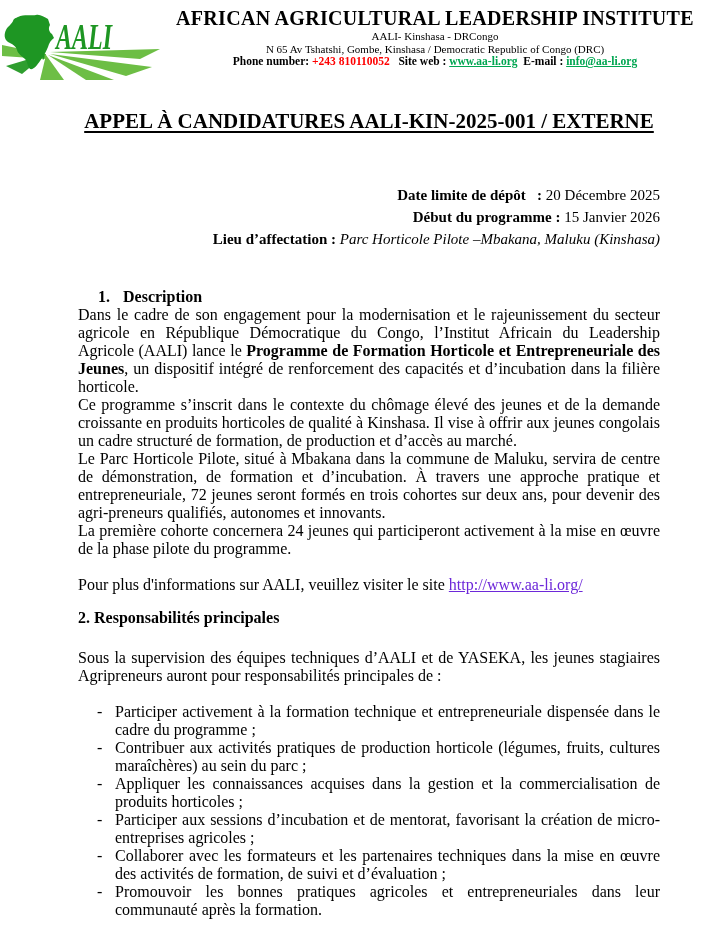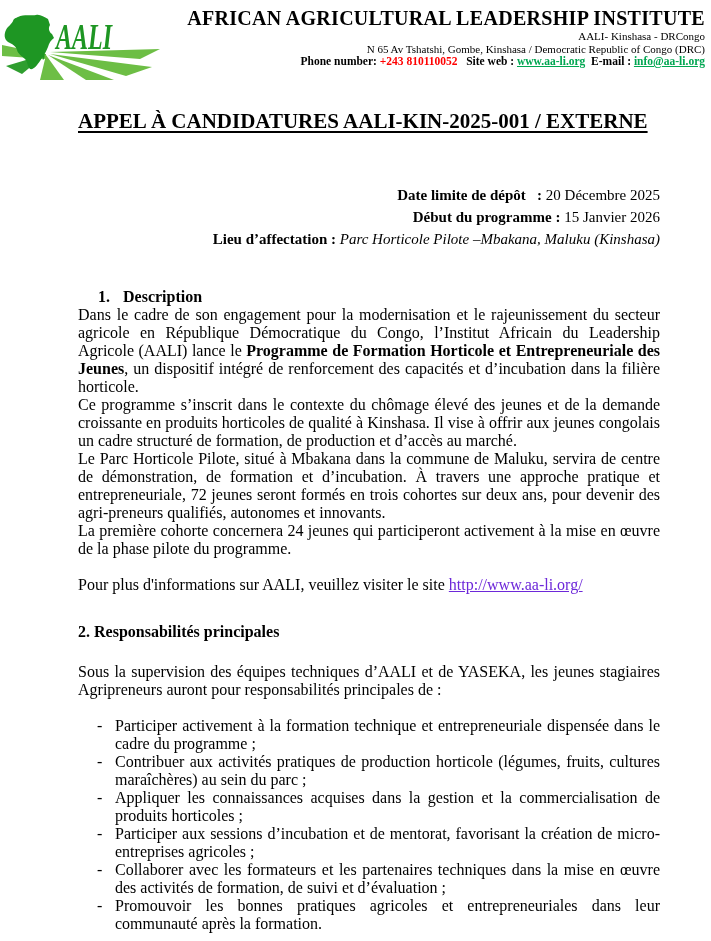--- a/index.html
+++ b/index.html
@@ -7,33 +7,34 @@
     position:relative;
     width:711px; height:941px;
     background:#ffffff;
     overflow:hidden;
     font-family:"Liberation Serif", serif;
     color:#000000;
   }
   
   .letterhead { position:relative; height:78px; }
   .logo { position:absolute; left:2px; top:5px; width:162px; height:68px; }
-  .head-text { margin-left:165px; width:540px; text-align:right; }
+  .head-text { margin-left:165px; width:540px; text-align:center; }
   .institute-name {
     font-size:20px; font-weight:bold; letter-spacing:0.3px;
     margin-top:7px; white-space:nowrap;
   }
   .addr { font-size:11px; line-height:12.5px; }
   .contact-line { font-size:11.5px; line-height:13px; font-weight:bold; }
   .contact-line span, .contact-line a { white-space:pre-wrap; }
   .phone-number { color:#ff0000; }
   .green-link { color:#00a651; text-decoration:underline; cursor:pointer; }
   
   .doc-title {
     margin:24px 51px 0 78px;
+    text-align:center;
     font-size:21px; font-weight:bold;
     text-decoration:underline;
     text-underline-offset:3px;
     white-space:nowrap;
   }
   .doc-subtitle {
     margin:22px 51px 0 78px;
     font-size:15px; font-weight:bold;
   }
   
@@ -43,21 +44,21 @@
   .detail-value { white-space:pre-wrap; }
   .detail-value.italic { font-style:italic; }
   
   .content { margin:0 51px 0 78px; font-size:16px; line-height:18px; }
   .h-sec1 { margin-top:38px; font-weight:bold; }
   .h-sec1 .num { margin-left:20px; margin-right:13px; }
   .content p { margin:0; }
   .para { text-align:justify; }
   .info-line { margin-top:18px !important; }
   .blue-link { color:#6d28d9; text-decoration:underline; cursor:pointer; }
-  .h-sec2 { margin-top:29px; font-weight:bold; }
+  .h-sec2 { margin-top:15px; font-weight:bold; }
   .intro { margin-top:22px !important; text-align:justify; }
   .bullets { margin-top:18px; }
   .bullet-row { display:flex; }
   .bullet-dash { width:18px; margin-left:19px; flex:none; }
   .bullet-text { flex:1; text-align:justify; }
 </style>
 </head>
 <body>
 
 <div class="page">

